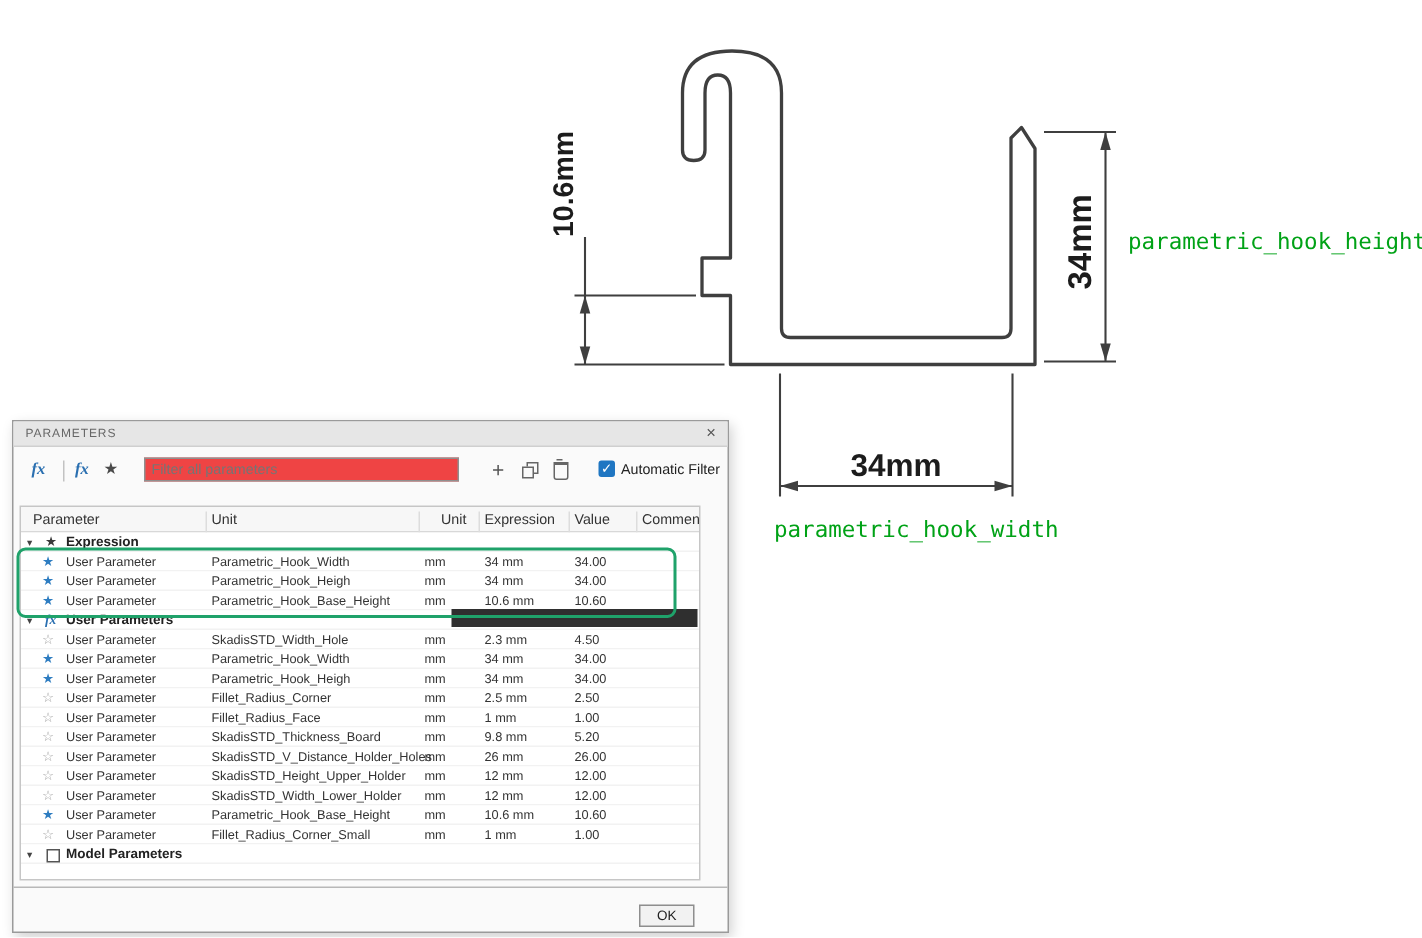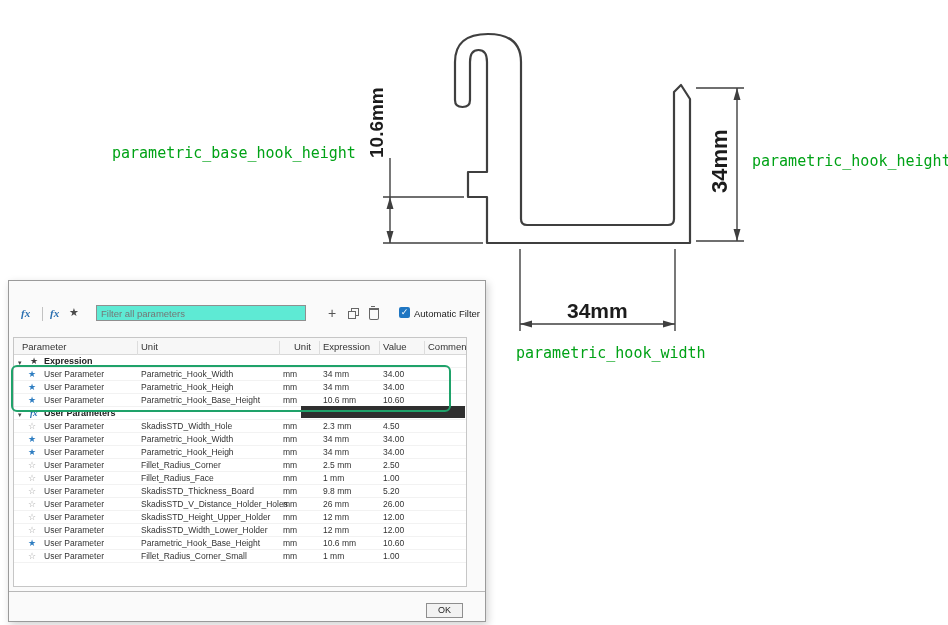--- a/index.html
+++ b/index.html
@@ -23,21 +23,21 @@
              text-align:center;line-height:14px;cursor:pointer;}
 
   .toolbar{position:absolute;left:0;top:22px;right:0;height:26px;}
   .fx-icon{position:absolute;left:12px;top:4px;font-size:11px;font-style:italic;font-weight:bold;
            color:#2a6fb0;font-family:"Liberation Serif",serif;}
   .tb-divider{position:absolute;left:33px;top:4px;width:1px;height:14px;background:#c2c2c2;}
   .fx-icon2{position:absolute;left:41px;top:4px;font-size:11px;font-style:italic;font-weight:bold;
             color:#2a6fb0;font-family:"Liberation Serif",serif;}
   .star-tool{position:absolute;left:60px;top:3px;font-size:11px;color:#4a4a4a;}
   .filter-input{position:absolute;left:87px;top:2px;width:210px;height:16px;border:1px solid #8f8f8f;
-                background:#5eead4;font-size:9.5px;padding:0 4px;box-sizing:border-box;color:#333;
+                background:#ef4444;font-size:9.5px;padding:0 4px;box-sizing:border-box;color:#333;
                 font-family:"Liberation Sans",sans-serif;}
   .plus-icon{position:absolute;left:319px;top:2px;font-size:14px;color:#555;}
   .copy-icon{position:absolute;left:339px;top:5px;width:11px;height:11px;}
   .copy-icon:before{content:"";position:absolute;left:3px;top:0;width:6px;height:6px;border:1px solid #666;}
   .copy-icon:after{content:"";position:absolute;left:0;top:3px;width:6px;height:6px;border:1px solid #666;background:#fafafa;}
   .trash-icon{position:absolute;left:360px;top:5px;width:8px;height:9px;border:1px solid #666;
               border-top:2px solid #666;border-radius:0 0 2px 2px;}
   .trash-icon:before{content:"";position:absolute;left:1px;top:-4px;width:4px;height:1px;background:#666;}
   .auto-chk{position:absolute;left:390px;top:4px;width:11px;height:11px;background:#1f76c2;border-radius:2px;
             color:#fff;font-size:9px;line-height:11px;text-align:center;cursor:pointer;}
@@ -105,26 +105,29 @@
       <line x1="520" y1="324" x2="675" y2="324"></line>
       <polygon points="520,324 532,320.5 532,327.5" stroke="none"></polygon>
       <polygon points="675,324 663,320.5 663,327.5" stroke="none"></polygon>
     </g>
   </svg>
 
   <div class="dim-text dim-vert" style="left:342px;top:112px;width:70px;height:22px;font-size:19px;">10.6mm</div>
   <div class="dim-text dim-vert" style="left:691px;top:151px;width:58px;height:26px;font-size:22px;">34mm</div>
   <div class="dim-text" style="left:567px;top:299px;width:60px;height:24px;font-size:21px;">34mm</div>
 
-  <div class="green-label" style="left: 112px; top: 144px; color: rgb(0, 162, 22);">parametric_base_hook_height</div>
   <div class="green-label" style="left: 752px; top: 152px; color: rgb(0, 162, 22);">parametric_hook_height</div>
   <div class="green-label" style="left: 516px; top: 344px; color: rgb(0, 162, 22);">parametric_hook_width</div>
 
   <div class="dialog">
 
+    <div class="titlebar">
+      <span class="title">PARAMETERS</span>
+      <span class="close-btn">×</span>
+    </div>
 
     <div class="toolbar">
       <span class="fx-icon">fx</span>
       <span class="tb-divider"></span>
       <span class="fx-icon2">fx</span>
       <span class="star-tool">★</span>
       <input class="filter-input" placeholder="Filter all parameters" style="">
       <span class="plus-icon">+</span>
       <span class="copy-icon"></span>
       <span class="trash-icon"></span>
@@ -276,20 +279,25 @@
           </div>
           <div class="row">
             <span class="st nofav">☆</span>
             <span class="p">User Parameter</span>
             <span class="n">Fillet_Radius_Corner_Small</span>
             <span class="u">mm</span>
             <span class="e">1 mm</span>
             <span class="v">1.00</span>
             <span class="cm"></span>
           </div>
+          <div class="row">
+            <span class="chev">▾</span>
+            <span class="sec-icon-cube"></span>
+            <span class="sec-label">Model Parameters</span>
+          </div>
         </div>
     </div>
 
     <div class="fav-highlight" style="border-color: rgb(31, 162, 106);"></div>
     <div class="dark-strip" style="background: rgb(47, 47, 47);"></div>
 
     <div class="bottom-divider"></div>
     <button class="ok-btn">OK</button>
   </div>
 

